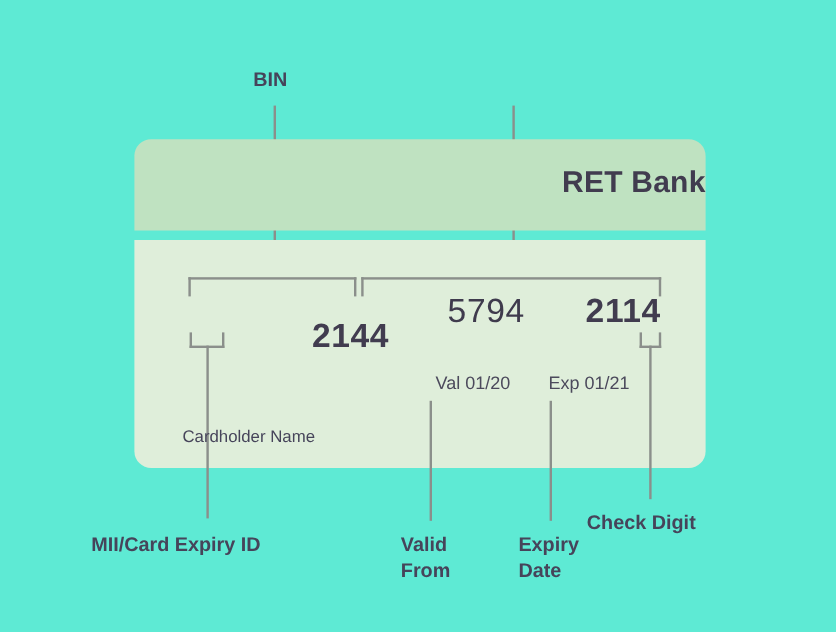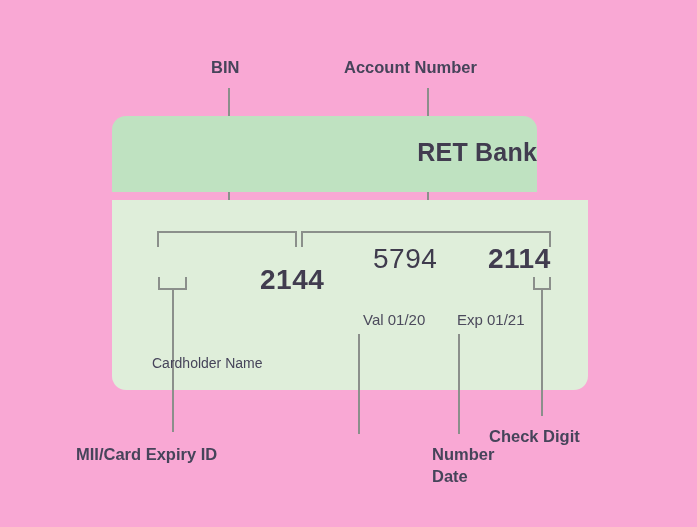--- a/index.html
+++ b/index.html
@@ -10,41 +10,41 @@
     width: 697px;
     height: 527px;
     background: #ffffff;
     font-family: "Liberation Sans", sans-serif;
     overflow: hidden;
   }
   #stage {
     position: relative;
     width: 697px;
     height: 527px;
-    background: #f9a8d4;
+    background: #5eead4;
   }
 
   
   .vline {
     position: absolute;
     width: 1.6px;
     background: #8b8f8b;
   }
   .hline {
     position: absolute;
     height: 1.6px;
     background: #8b8f8b;
   }
 
   
   #card-top-band {
     position: absolute;
     left: 112px;
     top: 116px;
-    width: 425px;
+    width: 476px;
     height: 76px;
     background: #bfe2c1;
     border-radius: 14px 14px 0 0;
   }
   #card-body {
     position: absolute;
     left: 112px;
     top: 200px;
     width: 476px;
     height: 190px;
@@ -124,21 +124,20 @@
   #label-expiry     { left: 432px; top: 443px; }
   #label-checkdigit { left: 489px; top: 425px; }
 </style>
 </head>
 <body>
 
 <div id="stage">
 
   <div class="top-label" id="label-bin">BIN</div>
 
-  <div class="top-label" id="label-account">Account Number</div>
 
   <div class="vline" style="left:228px; top:88px; height:143px;"></div>
   <div class="vline" style="left:427px; top:88px; height:143px;"></div>
 
   <div id="card-top-band">
     <div id="bank-name">RET Bank</div>
   </div>
 
   <div id="card-body"></div>
 
@@ -167,19 +166,21 @@
   <div class="card-small" id="val-from">Val 01/20</div>
   <div class="card-small" id="exp-date">Exp 01/21</div>
 
   <div class="vline" style="left:358px; top:334px; height:100px;"></div>
   <div class="vline" style="left:458px; top:334px; height:100px;"></div>
 
   <div id="cardholder-name">Cardholder Name</div>
 
   <div class="bottom-label" id="label-mii">MII/Card Expiry ID</div>
 
+  <div class="bottom-label" id="label-valid">Valid
+From</div>
 
-  <div class="bottom-label" id="label-expiry">Number
+  <div class="bottom-label" id="label-expiry">Expiry
 Date</div>
 
   <div class="bottom-label" id="label-checkdigit">Check Digit</div>
 
 </div>
 
 </body></html>

